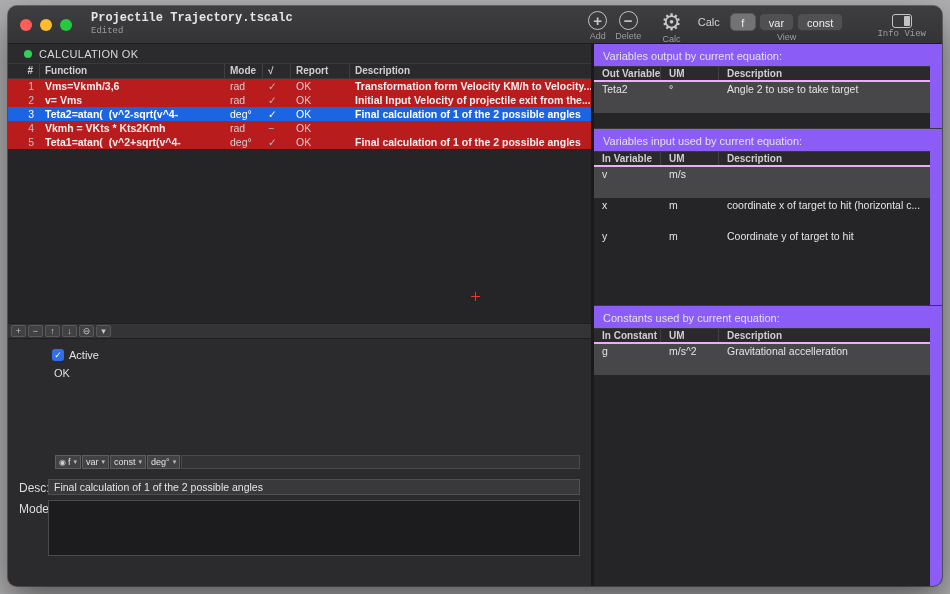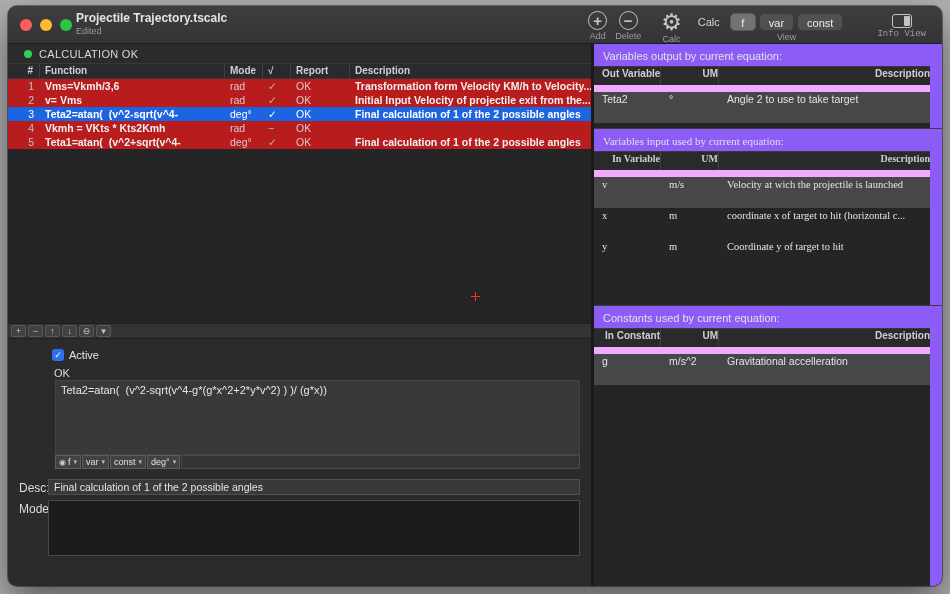--- a/index.html
+++ b/index.html
@@ -19,21 +19,21 @@
     position:relative;height:38px;
     background:linear-gradient(#3e3e40,#343436);
     border-bottom:1px solid #1d1d1f;
     box-sizing:border-box;
   }
   .traffic{position:absolute;left:12px;top:13px;display:flex;gap:8px;}
   .tl{width:12px;height:12px;border-radius:50%;display:inline-block;}
   .tl.red{background:#ff5f57;}
   .tl.yellow{background:#febc2e;}
   .tl.green{background:#28c840;}
-  .title-wrap{position:absolute;left:68px;top:5px;}
+  .title-wrap{position:absolute;left:83px;top:5px;font-family:Liberation Mono, monospace;}
   .title{font-size:12px;font-weight:bold;color:#e4e4e6;line-height:15px;}
   .subtitle{font-size:9px;color:#9a9a9c;line-height:11px;}
   .tb-actions{position:absolute;right:10px;top:2px;height:36px;display:flex;align-items:flex-start;}
   .tb-item{display:flex;flex-direction:column;align-items:center;padding-top:3px;}
   .tb-label{font-size:9px;color:#9d9d9f;margin-top:1px;line-height:10px;}
   .circ{
     width:19px;height:19px;border:1.5px solid #c3c3c5;border-radius:50%;
     color:#c8c8ca;font-size:15px;line-height:18px;text-align:center;box-sizing:border-box;
     font-weight:bold;
   }
@@ -127,29 +127,28 @@
   }
   .note-row{position:absolute;left:0;top:161px;width:583px;}
   .note-label{left:11px;top:2px;}
   .note-area{
     position:absolute;left:40px;top:0;width:532px;height:56px;
     background:#1c1c1e;border:1px solid #4a4a4c;box-sizing:border-box;
   }
   
   .rsection{display:flex;flex-direction:column;}
   .rsection.s1{height:84px;}
-  .rsection.s2{height:176px;border-top:1px solid #3a3a3c;font-family:Liberation Serif, serif;}
+  .rsection.s2{height:176px;border-top:1px solid #3a3a3c;}
   .rsection.s3{flex:1;border-top:1px solid #3a3a3c;}
   .rtitle{font-size:11px;color:#e2e2e4;padding:6px 0 4px 9px;line-height:12px;}
   .rtable{margin-right:12px;display:flex;flex-direction:column;flex:1;}
   .rgrid{display:grid;grid-template-columns:67px 58px 1fr;}
   .rheader{
-    height:26px;background:#2a2a2c;border-top:1px solid #39393b;border-bottom:7px solid #f0abfc;
+    height:16px;background:#2a2a2c;border-top:1px solid #39393b;border-bottom:2px solid #f0abfc;
     box-sizing:border-box;
-    text-align:right;
   }
   .rheader .hcell{
     font-size:10px;font-weight:bold;color:#cfcfd1;line-height:14px;padding-left:8px;
     border-right:1px solid #404042;overflow:hidden;white-space:nowrap;
   }
   .rheader .hcell:last-child{border-right:none;}
   .rrows{flex:1;background:#252527;}
   .rrow{height:31px;}
   .rrow.highlight{background:#47474a;}
   .rrow .rcell{
@@ -272,21 +271,20 @@
           <div class="mini-btn">↓</div>
           <div class="mini-btn">⊖</div>
           <div class="mini-btn">▾</div>
         </div>
       <div class="editor">
         <div class="cb-row">
           <span class="cb">✓</span>
           <span class="cb-label">Active</span>
         </div>
         <div class="ok-line">OK</div>
-        <div class="formula-box">Teta2=atan(  (v^2-sqrt(v^4-g*(g*x^2+2*y*v^2) ) )/ (g*x))</div>
         <div class="dd-row" id="dd-row">
             <div class="dd">
               <span class="dd-icon">◉</span>
               <span class="dd-label">f</span>
               <span class="dd-caret">▾</span>
             </div>
             <div class="dd">
               <span class="dd-label">var</span>
               <span class="dd-caret">▾</span>
             </div>
@@ -336,21 +334,20 @@
         <div class="rtable">
           <div class="rheader rgrid" id="in-header">
               <div class="hcell">In Variable</div>
               <div class="hcell">UM</div>
               <div class="hcell">Description</div>
             </div>
           <div class="rrows" id="in-rows">
               <div class="rrow rgrid highlight">
                 <div class="rcell">v</div>
                 <div class="rcell">m/s</div>
-                <div class="rcell">Velocity at wich the projectile is launched</div>
               </div>
               <div class="rrow rgrid">
                 <div class="rcell">x</div>
                 <div class="rcell">m</div>
                 <div class="rcell">coordinate x of target to hit (horizontal c...</div>
               </div>
               <div class="rrow rgrid">
                 <div class="rcell">y</div>
                 <div class="rcell">m</div>
                 <div class="rcell">Coordinate y of target to hit</div>

